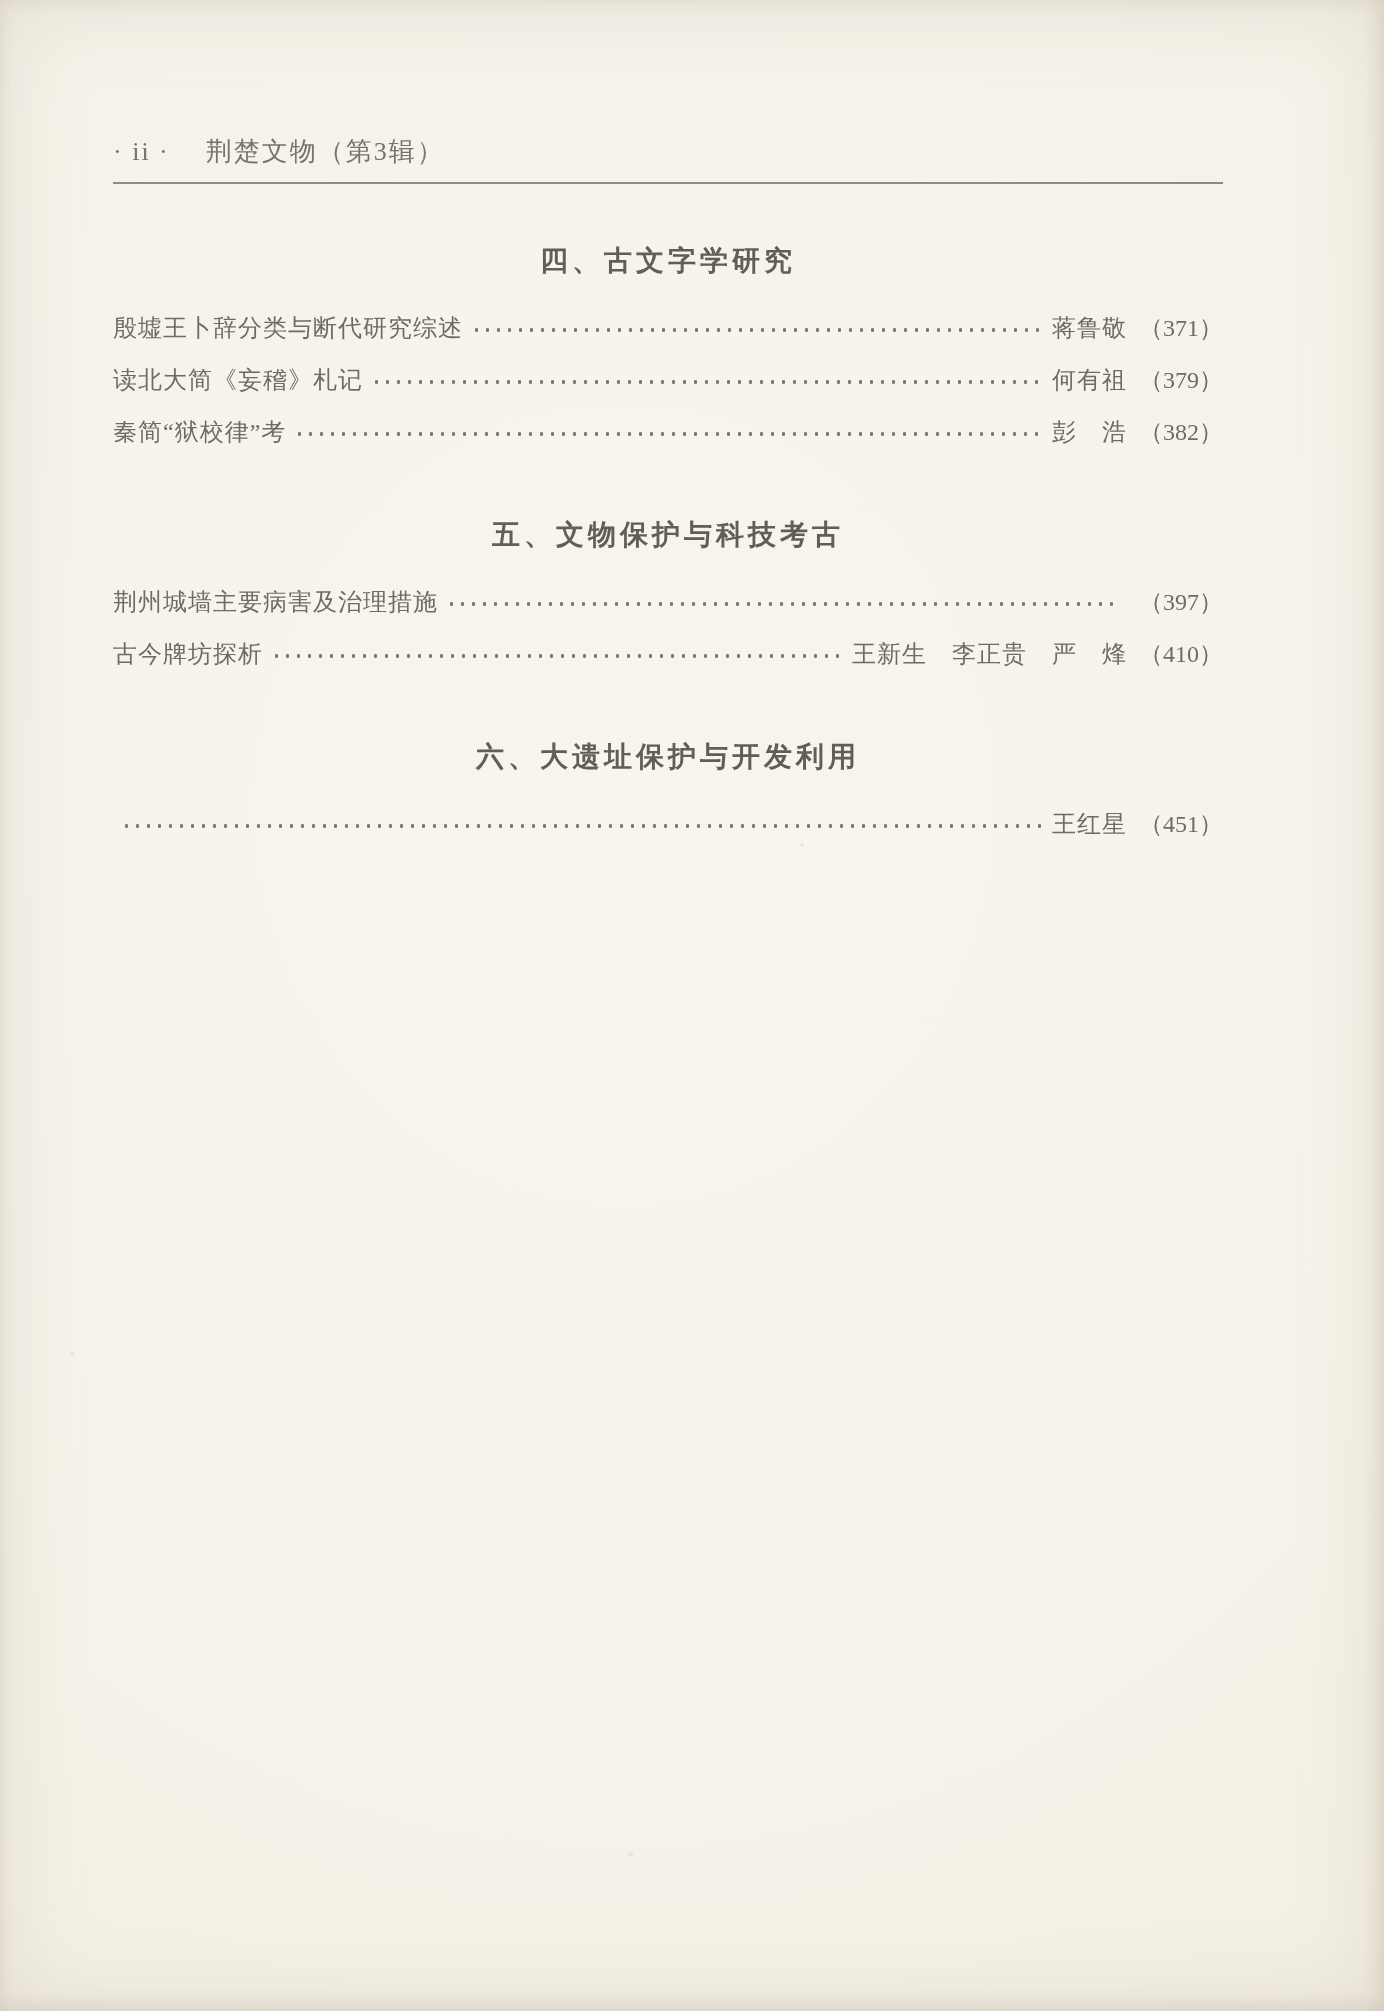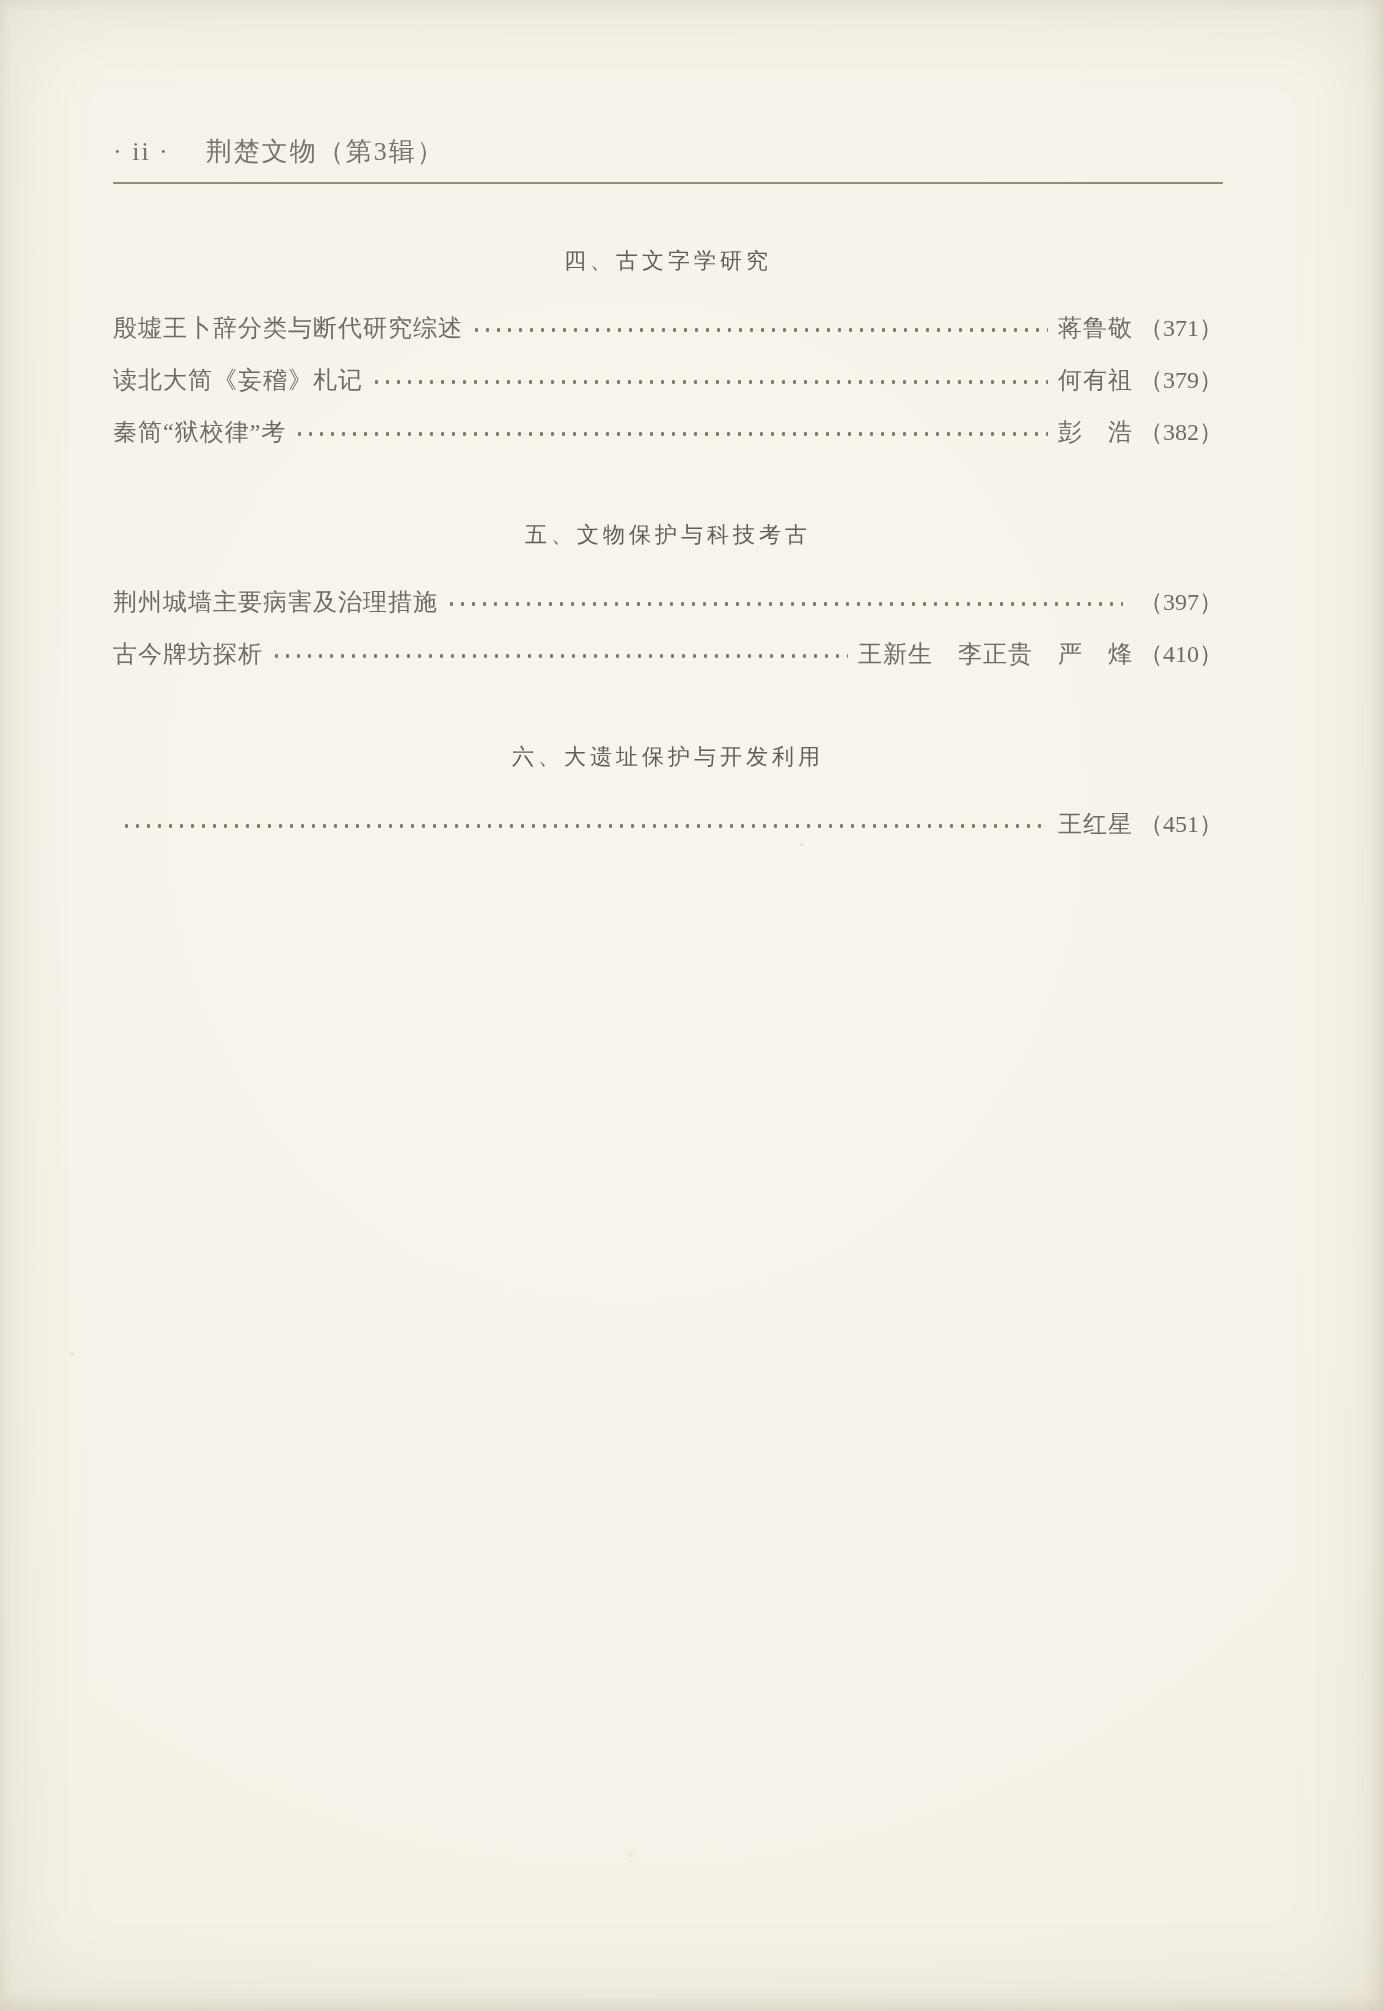--- a/index.html
+++ b/index.html
@@ -48,22 +48,22 @@
   .header-rule {
     margin-top: 13px;
     height: 2px;
     background: linear-gradient(to right, #8f8c7f, #918e81 60%, #8d8a7d);
     border: 0;
   }
   .section-heading {
     margin: 57px 0 0 0;
     text-align: center;
     font-family: "Liberation Sans", "DejaVu Sans", sans-serif;
-    font-weight: 400;
-    font-size: 22px;
+    font-weight: 700;
+    font-size: 28px;
     line-height: 40px;
     letter-spacing: 4px;
     color: #605e56;
   }
   .entries {
     margin-top: 21px;
   }
   .toc-entry {
     display: flex;
     align-items: center;
@@ -86,21 +86,21 @@
     background-repeat: repeat-x;
   }
   .entry-authors {
     white-space: pre;
     flex: 0 0 auto;
     letter-spacing: 1px;
   }
   .entry-page {
     white-space: pre;
     flex: 0 0 auto;
-    margin-left: 6px;
+    margin-left: 12px;
   }
   .speck {
     position: absolute;
     border-radius: 50%;
     background: #9a927e;
     pointer-events: none;
   }
 </style>
 </head>
 <body>

